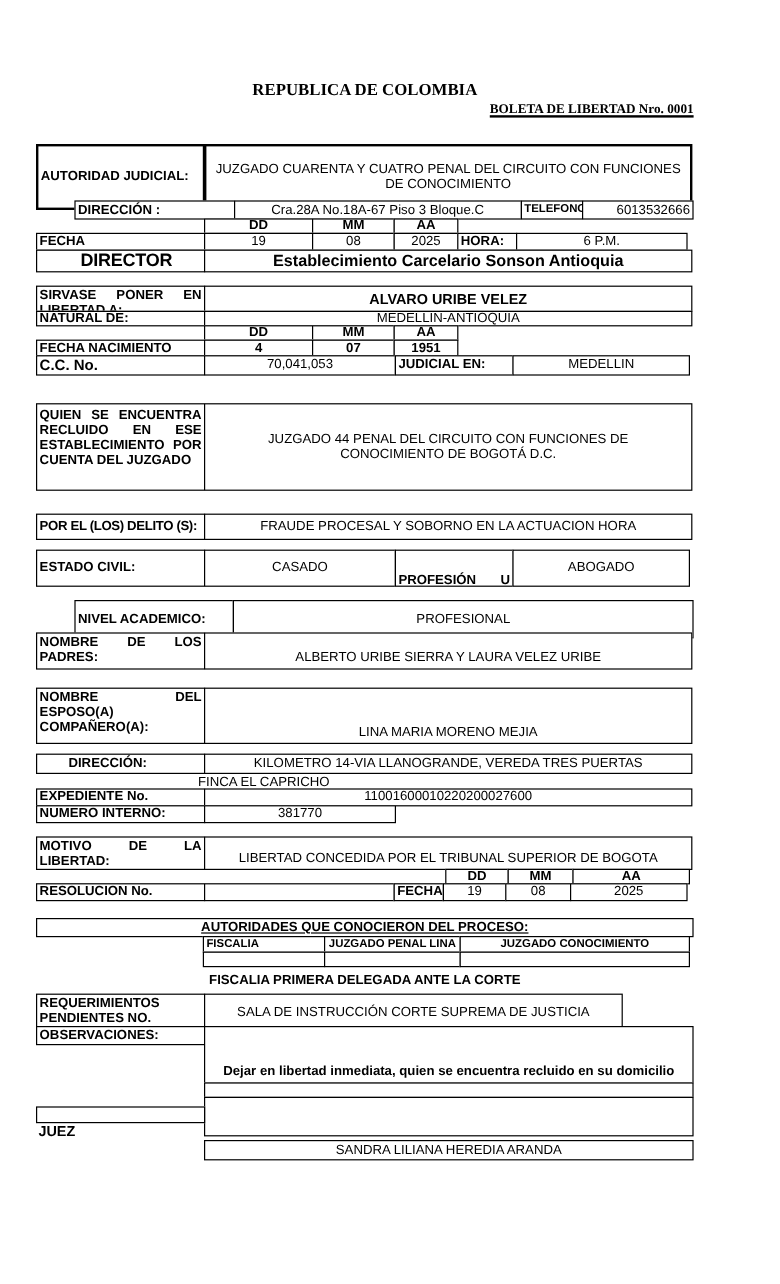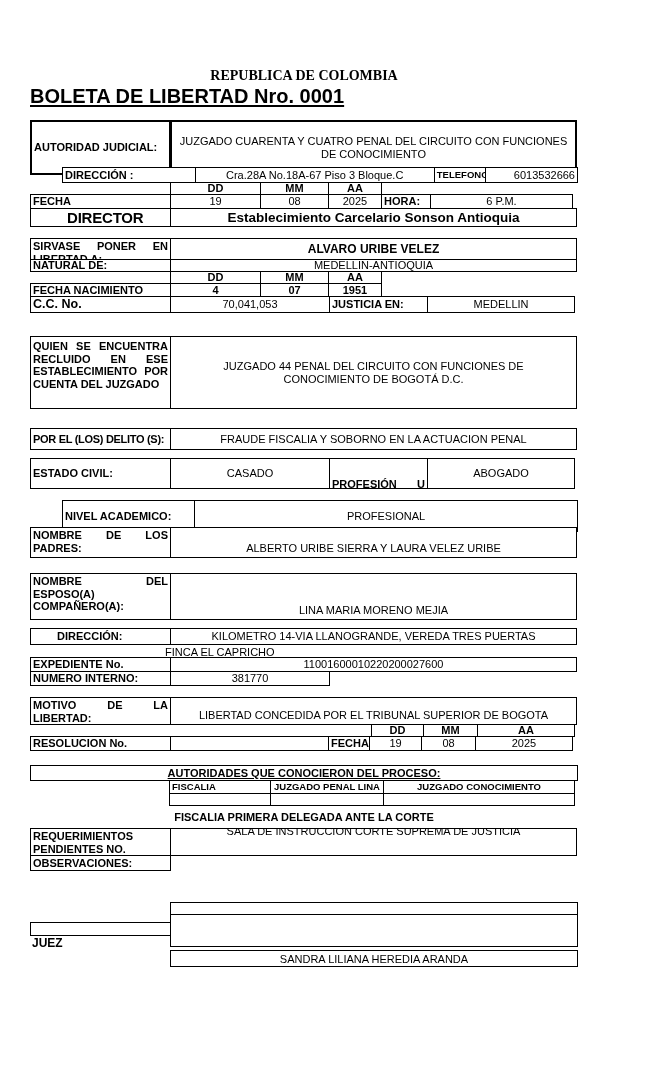--- a/index.html
+++ b/index.html
@@ -7,22 +7,22 @@
     width:650px;height:1070px;background:#ffffff;color:#000;
     font-family:"Liberation Sans", sans-serif;position:relative;
     -webkit-font-smoothing:antialiased;
   }
   .page{position:absolute;inset:0;}
   .title1{
     position:absolute;top:68px;left:30px;width:548px;text-align:center;
     font-family:"Liberation Serif", serif;font-weight:bold;font-size:14px;
   }
   .title2{
-    position:absolute;top:85px;left:30px;width:548px;text-align:left;
-    font-family:Liberation Sans, sans-serif;font-weight:bold;font-size:20px;
+    position:absolute;top:85px;left:30px;width:548px;text-align:right;
+    font-family:Liberation Serif, serif;font-weight:bold;font-size:11px;
     text-decoration:underline;text-decoration-thickness:2px;text-underline-offset:2px;
   }
   .tbl{position:absolute;left:30px;width:548px;}
   .row{display:flex;}
   .row + .row{margin-top:-1px;}
   .row > * + *{margin-left:-1px;}
   .c{
     box-sizing:border-box;border:1px solid #000;font-size:11px;line-height:1.15;
     padding:1px 2px;overflow:hidden;background:#fff;
   }
@@ -102,36 +102,36 @@
     </div>
     <div class="row" style="height:14px;">
       <div class="c labc" style="width:141px;">FECHA NACIMIENTO</div>
       <div class="c cc bold" style="width:91px;">4</div>
       <div class="c cc bold" style="width:69px;">07</div>
       <div class="c cc bold" style="width:54px;">1951</div>
     </div>
     <div class="row" style="height:17px;">
       <div class="c labc cc-big" style="width:141px;">C.C. No.</div>
       <div class="c cc" style="width:160px;">70,041,053</div>
-      <div class="c labc" style="width:99px;">JUSTICIA  EN:</div>
+      <div class="c labc" style="width:99px;">JUDICIAL  EN:</div>
       <div class="c cc" style="width:148px;">MEDELLIN</div>
     </div>
   </div>
 
   <div class="tbl" style="top:336px;">
     <div class="row" style="height:73px;">
       <div class="c lab" style="width:141px;padding-top:3px;">QUIEN SE ENCUENTRA RECLUIDO EN ESE ESTABLECIMIENTO POR CUENTA DEL JUZGADO</div>
       <div class="c cc" style="width:407px;padding:1px 10px;">JUZGADO 44 PENAL DEL CIRCUITO CON FUNCIONES DE CONOCIMIENTO DE BOGOTÁ D.C.</div>
     </div>
   </div>
 
   <div class="tbl" style="top:428px;">
     <div class="row" style="height:22px;">
       <div class="c labc tight" style="width:141px;">POR EL (LOS) DELITO (S):</div>
-      <div class="c cc" style="width:407px;">FRAUDE FISCALIA Y SOBORNO EN LA ACTUACION PENAL</div>
+      <div class="c cc" style="width:407px;">FRAUDE PROCESAL Y SOBORNO EN LA ACTUACION HORA</div>
     </div>
   </div>
 
   <div class="tbl" style="top:458px;">
     <div class="row" style="height:31px;">
       <div class="c labc" style="width:141px;">ESTADO CIVIL:</div>
       <div class="c cc" style="width:160px;">CASADO</div>
       <div class="c lab" style="width:99px;padding-top:19px;">PROFESIÓN U OFICIO:</div>
       <div class="c cc" style="width:148px;">ABOGADO</div>
     </div>
@@ -213,25 +213,26 @@
       <div class="c" style="width:114px;"></div>
       <div class="c" style="width:192px;"></div>
     </div>
   </div>
 
   <div class="freeline bold" style="top:811px;text-align:center;">FISCALIA PRIMERA DELEGADA ANTE LA CORTE</div>
 
   <div class="tbl" style="top:828px;">
     <div class="row" style="height:28px;">
       <div class="c lab" style="width:141px;">REQUERIMIENTOS PENDIENTES  NO.</div>
-      <div class="c vb" style="width:407px;padding-bottom:17px;">SALA DE INSTRUCCIÓN CORTE SUPREMA DE JUSTICIA</div>
+      <div class="c vb" style="width:349px;padding-bottom:4px;">SALA DE INSTRUCCIÓN CORTE SUPREMA DE JUSTICIA</div>
     </div>
   </div>
 
   <div class="abox labc" style="top:855px;left:30px;width:141px;height:16px;font-size:11px;padding:1px 2px;">OBSERVACIONES:</div>
+  <div class="abox vb bold" style="top:855px;left:170px;width:408px;height:48px;font-size:11px;padding-bottom:3px;">Dejar en libertad inmediata, quien se encuentra recluido en su domicilio</div>
 
   <div class="abox" style="top:902px;left:170px;width:408px;height:13px;"></div>
   <div class="abox" style="top:914px;left:170px;width:408px;height:33px;"></div>
   <div class="abox" style="top:922px;left:30px;width:141px;height:14px;"></div>
 
   <div style="position:absolute;top:936px;left:32px;font-size:12px;font-weight:bold;">JUEZ</div>
 
   <div class="abox cc" style="top:950px;left:170px;width:408px;height:17px;font-size:11px;">SANDRA LILIANA HEREDIA ARANDA</div>
 
 </div>

